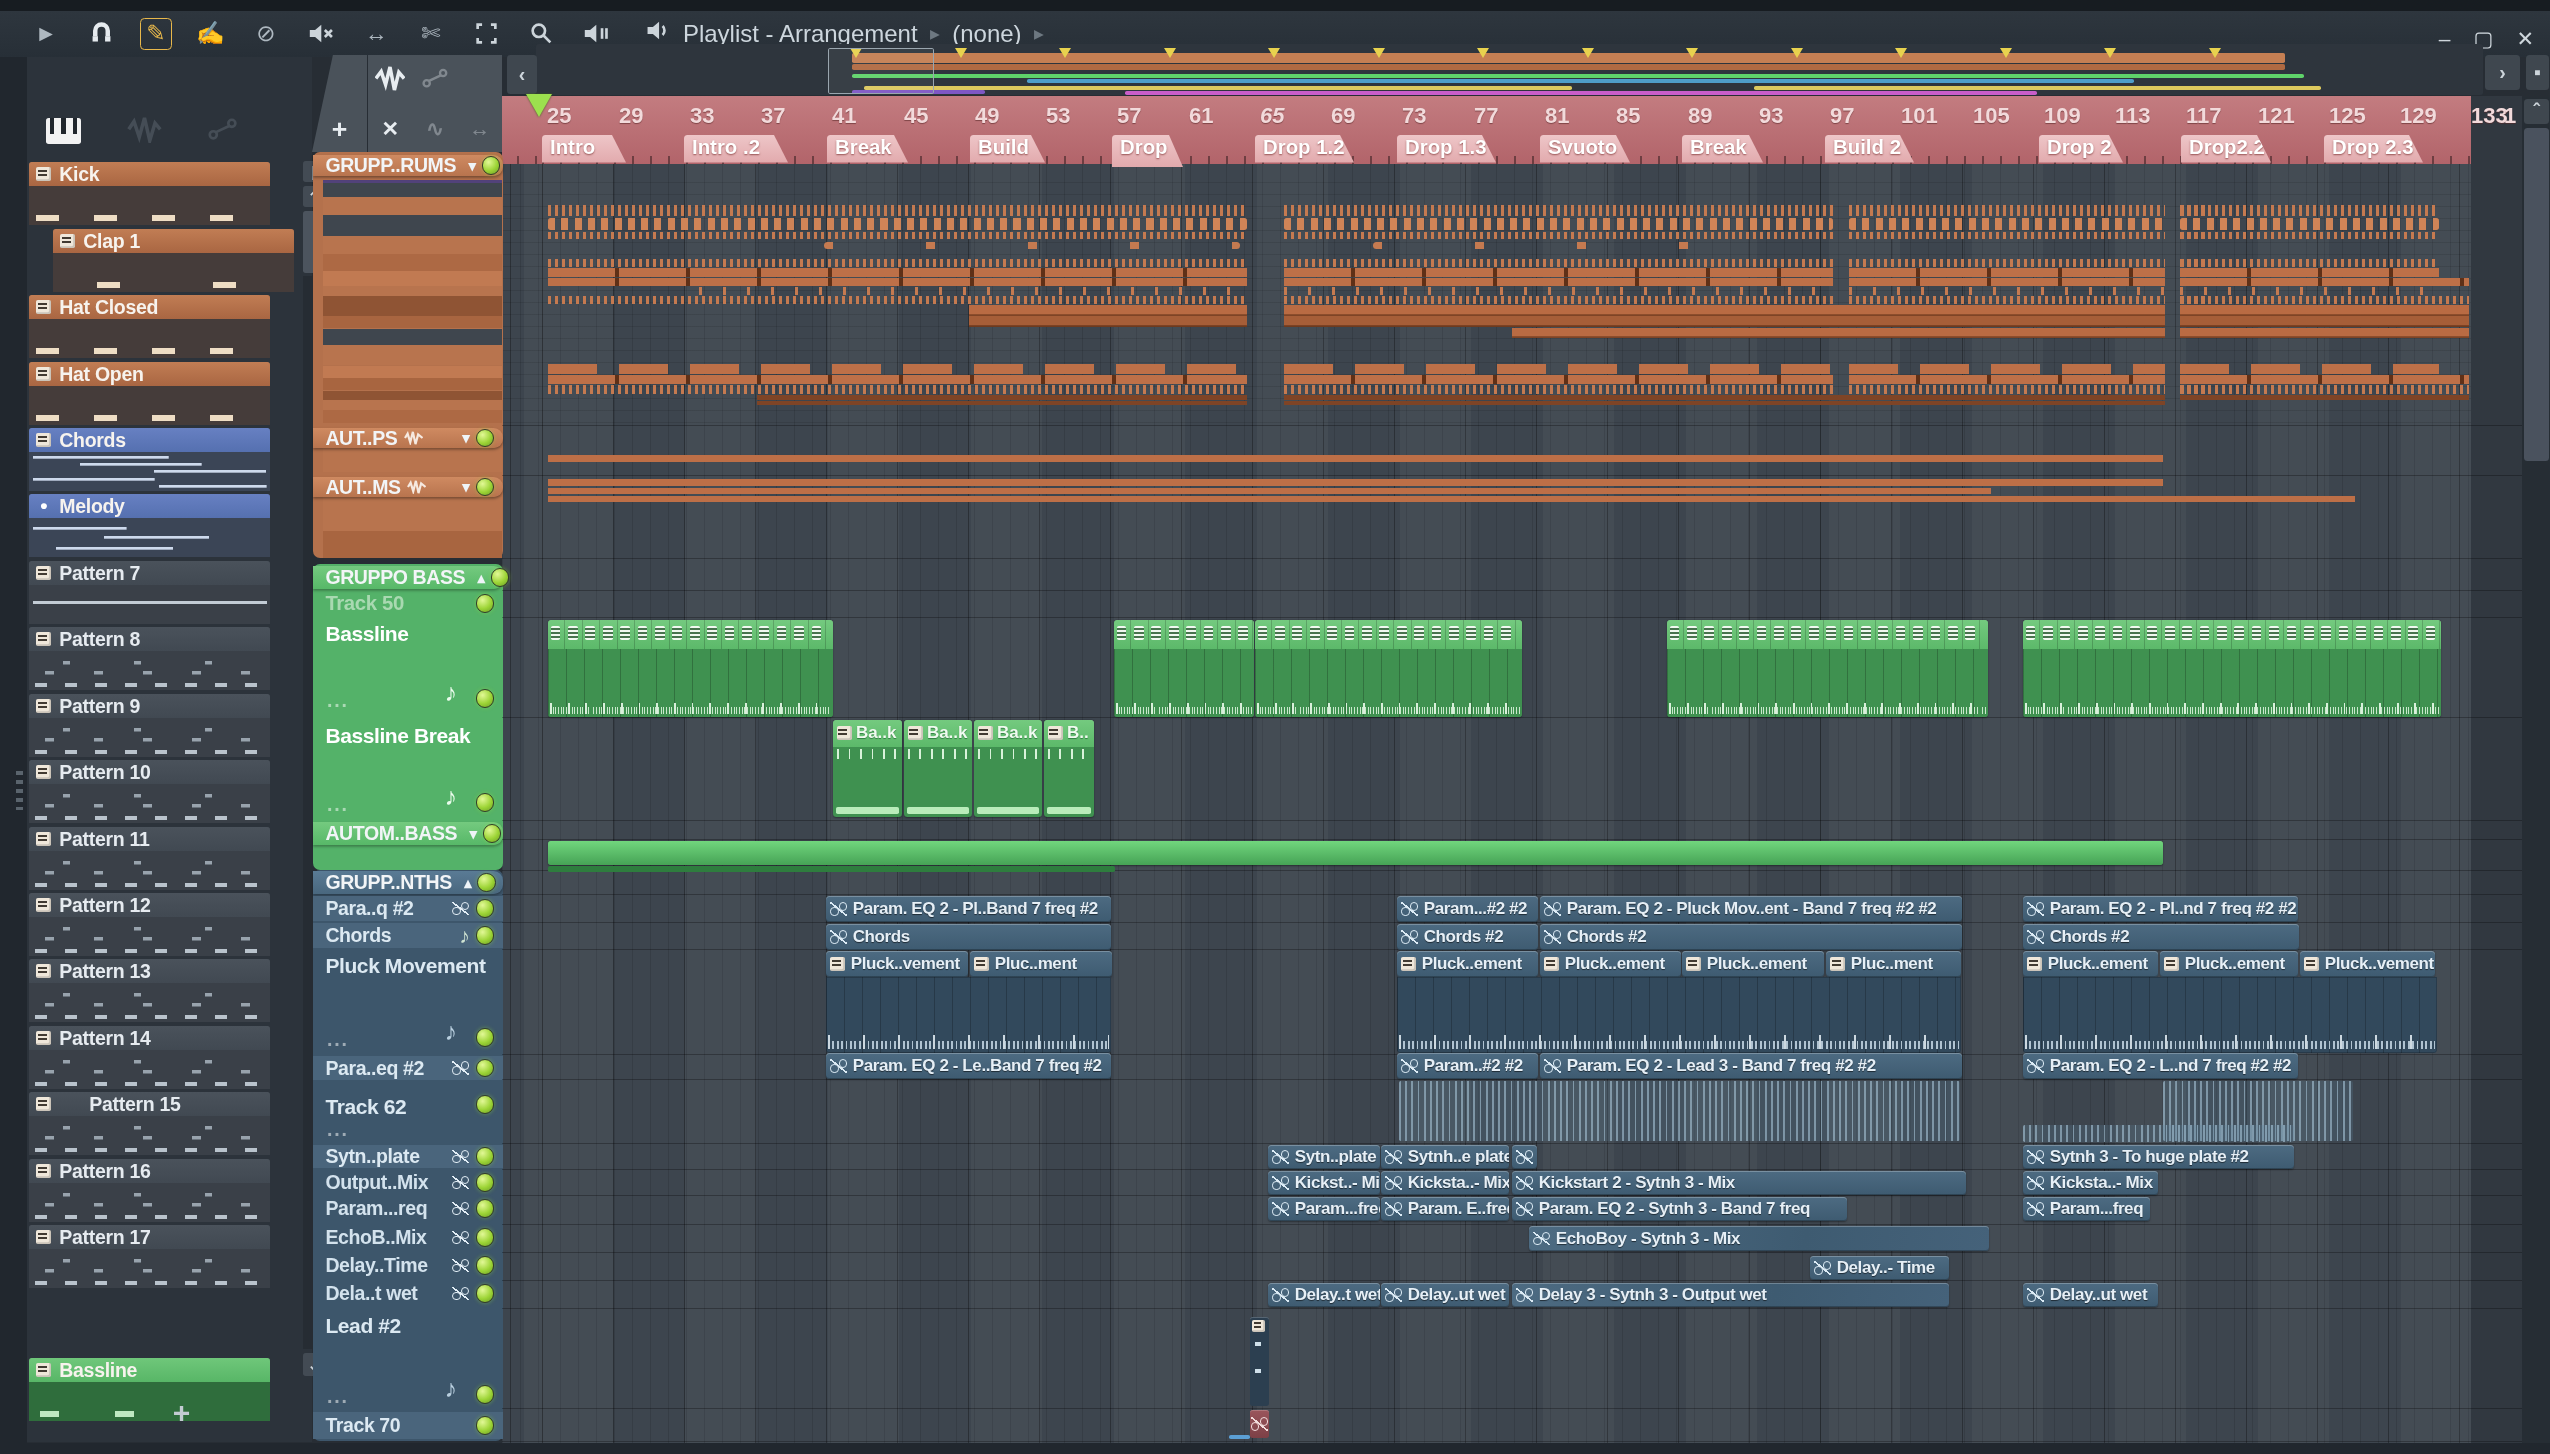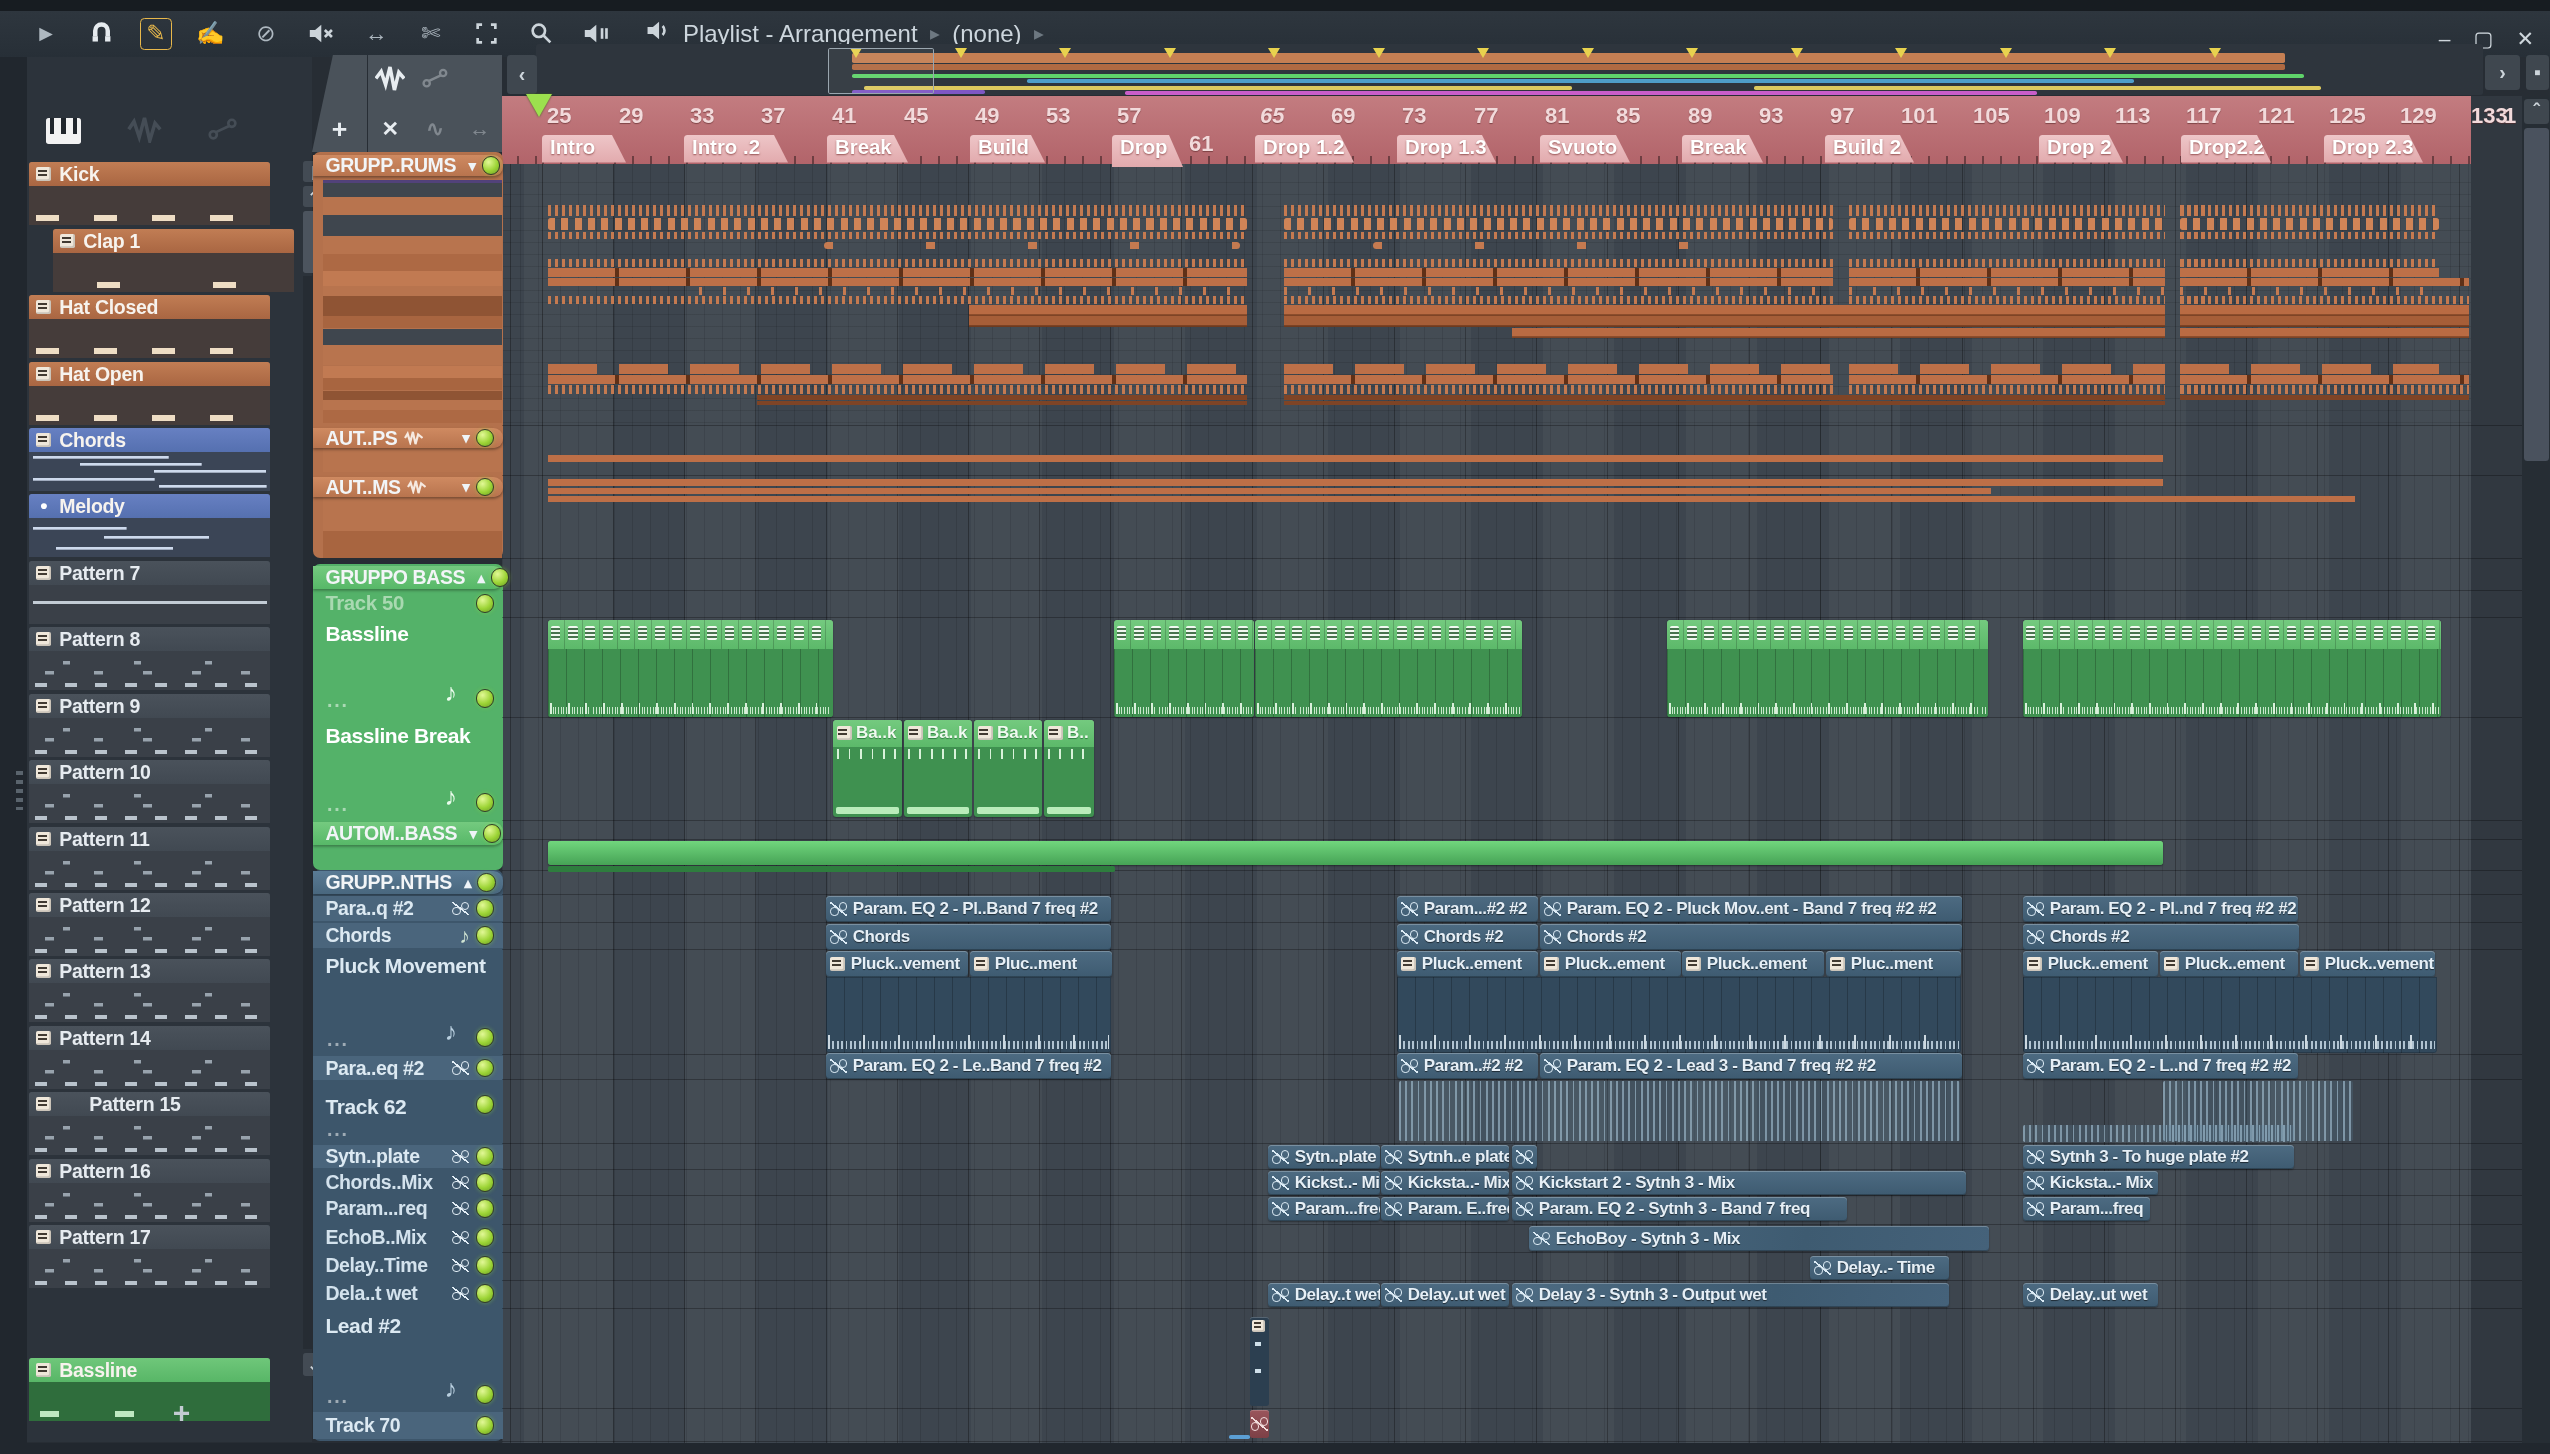--- a/index.html
+++ b/index.html
@@ -477,21 +477,21 @@
   <div id="bottomstrip"></div>
 <div class="tl-num" style="position: absolute; left: 547px; top: 103px;">25</div>
     <div class="tl-num" style="position: absolute; left: 619px; top: 103px;">29</div>
     <div class="tl-num" style="position: absolute; left: 690px; top: 103px;">33</div>
     <div class="tl-num" style="position: absolute; left: 761px; top: 103px;">37</div>
     <div class="tl-num" style="position: absolute; left: 832px; top: 103px;">41</div>
     <div class="tl-num" style="position: absolute; left: 904px; top: 103px;">45</div>
     <div class="tl-num" style="position: absolute; left: 975px; top: 103px;">49</div>
     <div class="tl-num" style="position: absolute; left: 1046px; top: 103px;">53</div>
     <div class="tl-num" style="position: absolute; left: 1117px; top: 103px;">57</div>
-    <div class="tl-num" style="position: absolute; left: 1189px; top: 103px; margin-top: 28px;">61</div>
+    <div class="tl-num" style="position: absolute; left: 1189px; top: 103px;">61</div>
     <div class="tl-num" style="position: absolute; left: 1260px; top: 103px; font-style: italic;">65</div>
     <div class="tl-num" style="position: absolute; left: 1331px; top: 103px;">69</div>
     <div class="tl-num" style="position: absolute; left: 1402px; top: 103px;">73</div>
     <div class="tl-num" style="position: absolute; left: 1474px; top: 103px;">77</div>
     <div class="tl-num" style="position: absolute; left: 1545px; top: 103px;">81</div>
     <div class="tl-num" style="position: absolute; left: 1616px; top: 103px;">85</div>
     <div class="tl-num" style="position: absolute; left: 1688px; top: 103px;">89</div>
     <div class="tl-num" style="position: absolute; left: 1759px; top: 103px;">93</div>
     <div class="tl-num" style="position: absolute; left: 1830px; top: 103px;">97</div>
     <div class="tl-num" style="position: absolute; left: 1901px; top: 103px;">101</div>
@@ -633,21 +633,21 @@
       <div class="led" style="top: 14px;"></div>
       <div class="dots">...</div>
     </div>
     <div class="th blue-light" style="position: absolute; left: 313px; top: 1145px; width: 190px; height: 23px;">
       <div style="position: relative;">Sytn..plate</div>
       <div class="spacer" style="height: 0px;"></div>
       <div class="lnk" style="color: rgb(227, 238, 246);"></div>
       <div class="led"></div>
     </div>
     <div class="th blue-dark" style="position: absolute; left: 313px; top: 1170px; width: 190px; height: 25px;">
-      <div style="position: relative;">Chords..Mix</div>
+      <div style="position: relative;">Output..Mix</div>
       <div class="spacer" style="height: 0px;"></div>
       <div class="lnk" style="color: rgb(227, 238, 246);"></div>
       <div class="led"></div>
     </div>
     <div class="th blue-dark" style="position: absolute; left: 313px; top: 1196px; width: 190px; height: 25px;">
       <div style="position: relative;">Param...req</div>
       <div class="spacer" style="height: 0px;"></div>
       <div class="lnk" style="color: rgb(227, 238, 246);"></div>
       <div class="led"></div>
     </div>

